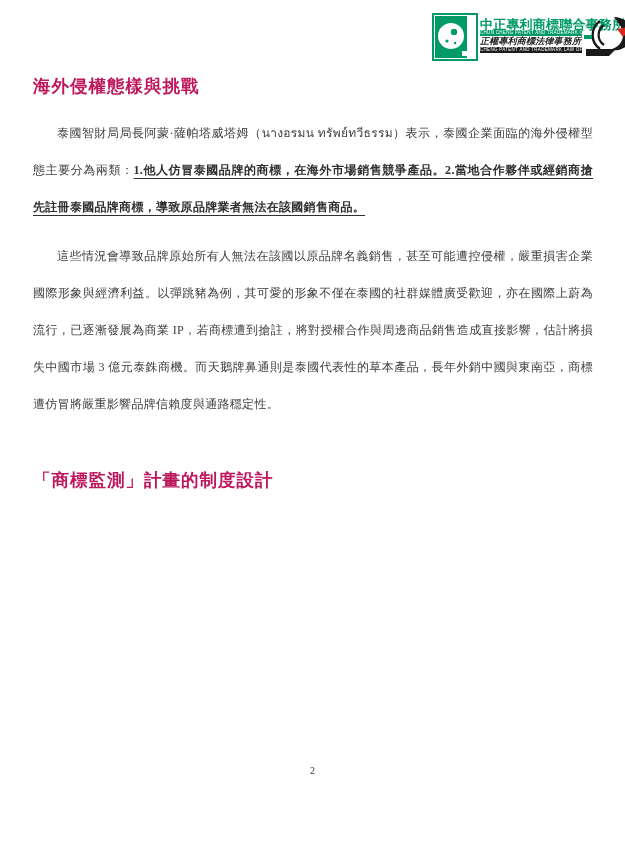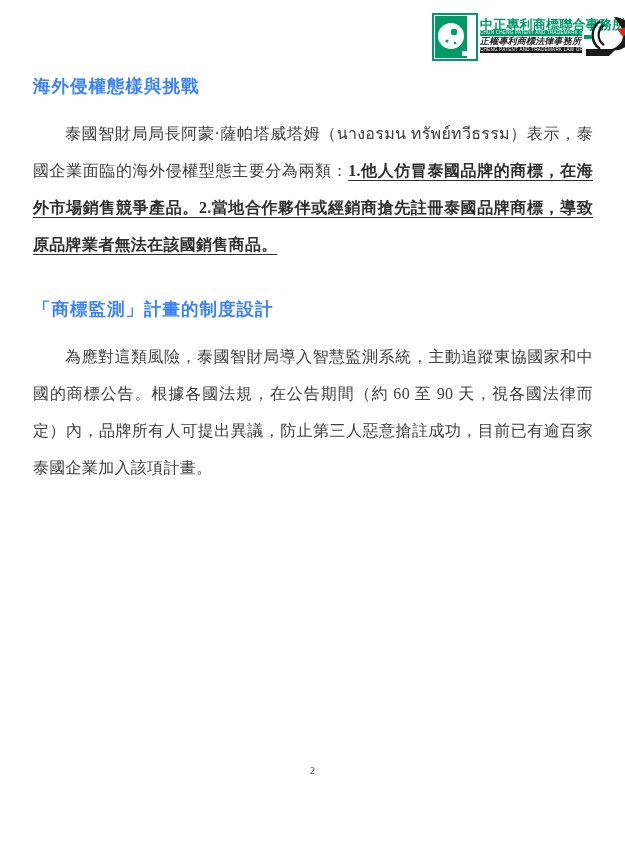--- a/index.html
+++ b/index.html
@@ -31,27 +31,27 @@
     font-family:"Liberation Sans","DejaVu Sans",sans-serif;
     letter-spacing:0.3px;
   }
   .band.green { background:#009A66; }
   .band.dark  { background:#1c1c1c; }
   .swirl { margin-left:2px; }
 
   
   .content { position:absolute; left:33px; width:560px; top:74px; }
   .doc-heading {
-    font-size:17.5px; font-weight:bold; color:#3b82f6;
+    font-size:17.5px; font-weight:bold; color:#be185d;
     margin:0 0 17px 0; letter-spacing:1px;
     font-family:"Liberation Sans","DejaVu Sans",sans-serif;
   }
-  .doc-heading.second { margin-top:34px; }
+  .doc-heading.second { margin-top:45px; }
   .doc-para {
-    font-size:16px; line-height:37px; text-align:justify;
+    font-size:12px; line-height:37px; text-align:justify;
     text-indent:2em; margin:0 0 12px 0; letter-spacing:0.3px;
     color:#3d3d3d;
   }
   .emph {
     font-weight:bold;
     text-decoration:underline;
     text-underline-offset:4px;
     text-decoration-thickness:1.2px;
     color:#2f2f2f;
   }
@@ -95,23 +95,23 @@
       </svg>
     </div>
   </div>
 
   <div class="content">
 
     <h1 class="doc-heading">海外侵權態樣與挑戰</h1>
 
     <p class="doc-para"><span>泰國智財局局長阿蒙·薩帕塔威塔姆（นางอรมน ทรัพย์ทวีธรรม）表示，泰國企業面臨的海外侵權型態主要分為兩類：</span><span class="emph">1.他人仿冒泰國品牌的商標，在海外市場銷售競爭產品。2.當地合作夥伴或經銷商搶先註冊泰國品牌商標，導致原品牌業者無法在該國銷售商品。</span></p>
 
+    <p class="doc-para">這些情況會導致品牌原始所有人無法在該國以原品牌名義銷售，甚至可能遭控侵權，嚴重損害企業國際形象與經濟利益。以彈跳豬為例，其可愛的形象不僅在泰國的社群媒體廣受歡迎，亦在國際上蔚為流行，已逐漸發展為商業 IP，若商標遭到搶註，將對授權合作與周邊商品銷售造成直接影響，估計將損失中國市場 3 億元泰銖商機。而天鵝牌鼻通則是泰國代表性的草本產品，長年外銷中國與東南亞，商標遭仿冒將嚴重影響品牌信賴度與通路穩定性。</p>
 
     <h1 class="doc-heading second">「商標監測」計畫的制度設計</h1>
 
-    <p class="doc-para">為應對這類風險，泰國智財局導入智慧監測系統，主動追蹤東協國家和中國的商標公告。根據各國法規，在公告期間（約 60 至 90 天，視各國法律而定）內，品牌所有人可提出異議，防止第三人惡意搶註成功，目前已有逾百家泰國企業加入該項計畫。</p>
 
 
   </div>
 
   <div class="page-num">2</div>
 
 </div>
 
 </body></html>

